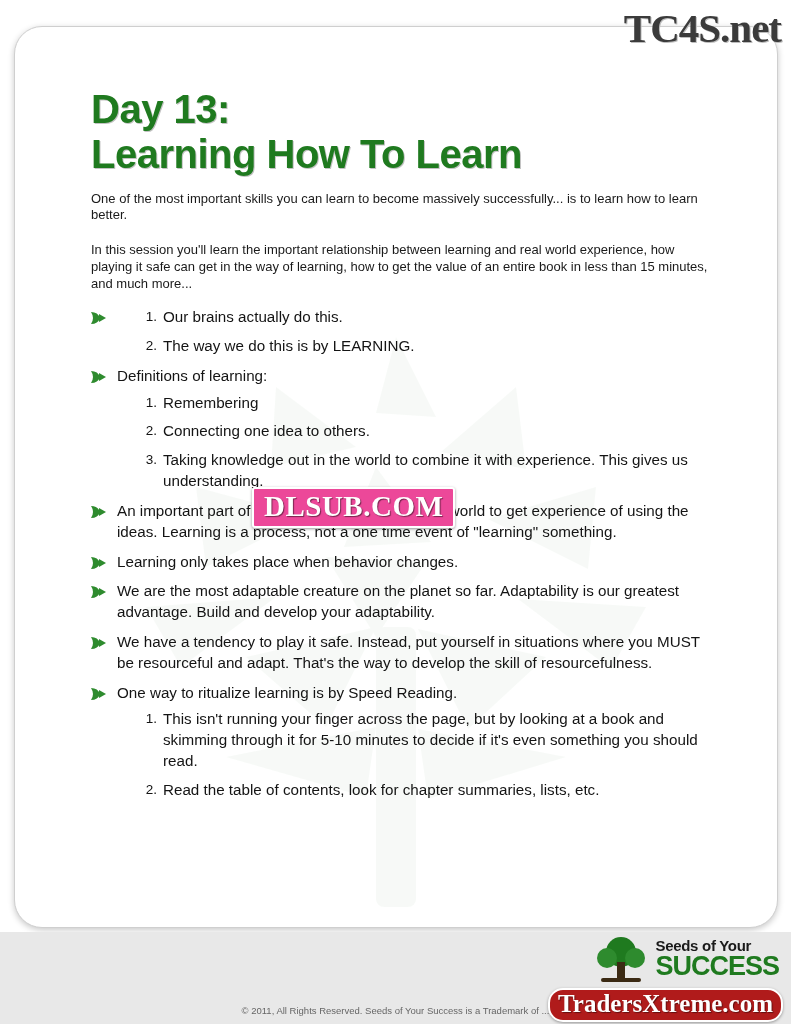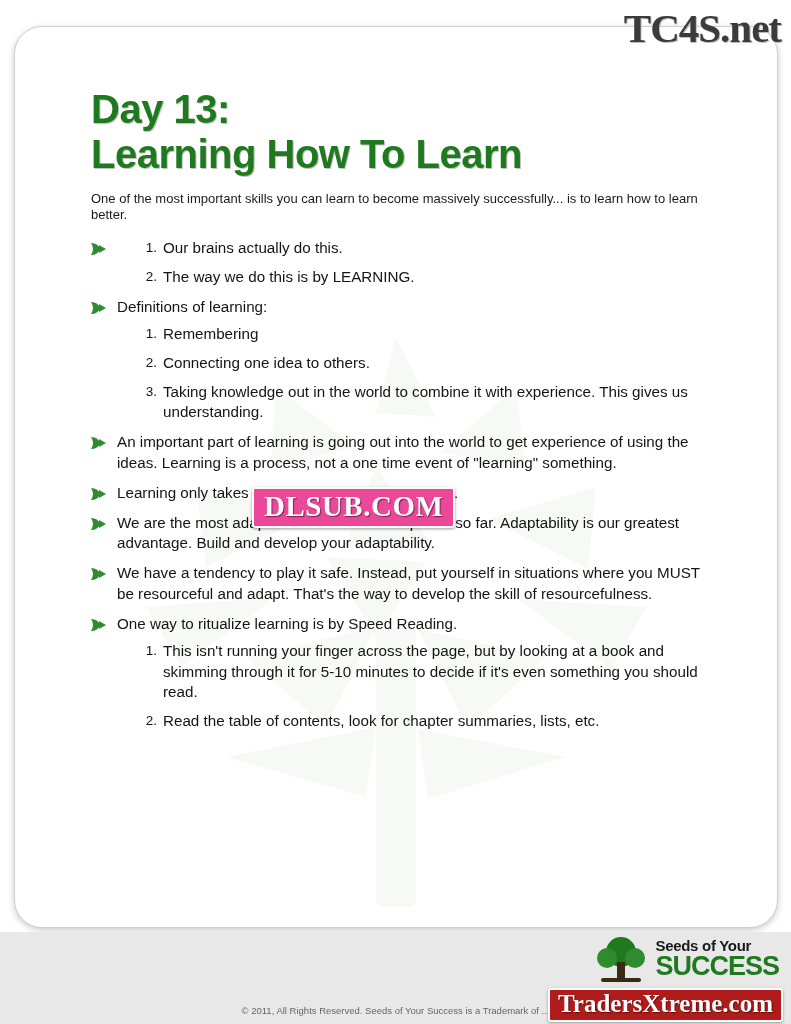--- a/index.html
+++ b/index.html
@@ -205,21 +205,21 @@
     position: absolute;
     right: 8px;
     bottom: 2px;
     z-index: 25;
     font-family: "Liberation Serif", serif;
     font-weight: bold;
     font-size: 25px;
     color: #ffffff;
     background: #b01b1b;
     border: 2px solid #ffffff;
-    border-radius: 3px;
+    border-radius: 15px;
     padding: 0px 8px 2px 8px;
     text-shadow: 1px 1px 1px rgba(0,0,0,0.45);
     box-shadow: 0 1px 3px rgba(0,0,0,0.35);
   }
 </style>
 </head>
 <body>
 
 <div class="page">
 
@@ -247,20 +247,21 @@
     </svg>
 
     <div class="content">
 
       <h1 class="title">
         <span>Day 13:</span>
         <span class="l2">Learning How To Learn</span>
       </h1>
 
       <p class="lede">One of the most important skills you can learn to become massively successfully... is to learn how to learn better.</p>
+      <p class="lede second">In this session you'll learn the important relationship between learning and real world experience, how playing it safe can get in the way of learning, how to get the value of an entire book in less than 15 minutes, and much more...</p>
 
       <ul class="bullets">
 
         <li>
           <span class="arrow">
             <svg viewBox="0 0 15 14" width="15" height="14">
                 <path d="M0 1 Q7 1 9 7 Q7 13 0 13 Q4 7 0 1 Z" fill="#2e8b2e"></path>
                 <path d="M8 3 L15 7 L8 11 Z" fill="#2e8b2e"></path>
               </svg>
           </span>

